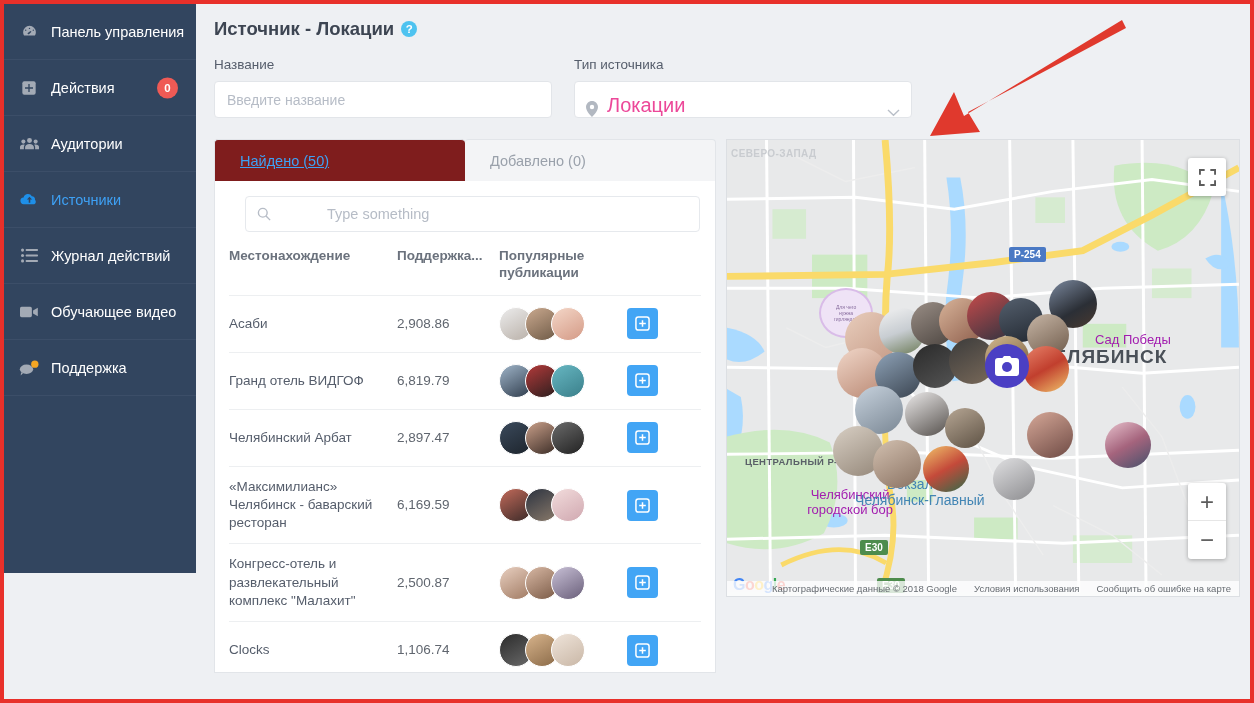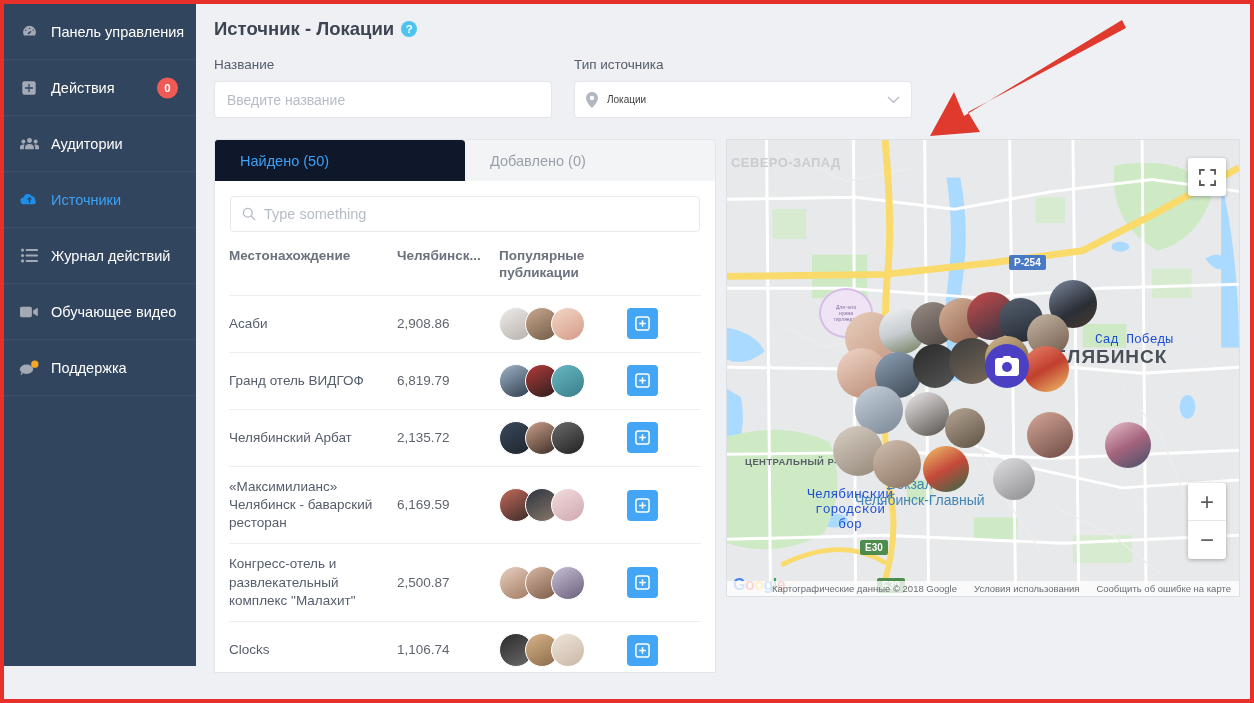--- a/index.html
+++ b/index.html
@@ -8,21 +8,21 @@
     width: 1254px; height: 703px;
     font-family: "Liberation Sans", "DejaVu Sans", sans-serif;
     background: #eef0f3; overflow: hidden;
   }
   #app {
     position: relative; width: 1254px; height: 703px;
     border: 4px solid #e8302a; background: #eef0f3; overflow: hidden;
   }
   
   .sidebar {
-    position: absolute; left: 0; top: 0; width: 192px; height: 662px;
+    position: absolute; left: 0; top: 0; width: 192px; height: 569px;
     background: #32455f;
   }
   .nav-item {
     display: flex; align-items: center; height: 56px;
     padding: 0 14px; border-bottom: 1px solid #3c4e68;
     color: #ffffff; font-size: 14.5px; cursor: pointer; position: relative;
   }
   .nav-item .nic {
     width: 22px; margin-right: 11px; display: flex;
     align-items: center; justify-content: center; flex: 0 0 22px;
@@ -54,52 +54,53 @@
   .field.name { width: 338px; }
   .field.type { width: 338px; }
   .field-label { font-size: 13.5px; color: #555d6b; margin-bottom: 9px; }
   .input-box {
     height: 37px; background: #fff; border: 1px solid #e2e5e9;
     border-radius: 4px; display: flex; align-items: center;
     padding: 0 12px; font-size: 14px; color: #b6bcc6;
   }
   .select-box {
     height: 37px; background: #fff; border: 1px solid #e2e5e9;
-    border-radius: 4px; display: flex; align-items: center;
-    padding: 0 11px; font-size: 10px; color: #404040; cursor: pointer;
+    border-radius: 4px; display: flex; align-items: flex-end;
+    padding: 0 11px; font-size: 20px; color: #ec4899; cursor: pointer;
   }
   .select-box .pin { margin-right: 9px; display: flex; }
   .select-box .chev { margin-left: auto; color: #b9bfc8; display: flex; }
   
   .content { display: flex; gap: 10px; margin-top: 21px; }
   
   .panel { width: 506px; }
   .tabs { display: flex; }
   .tab {
     flex: 1; height: 42px; display: flex; align-items: center;
     padding-left: 25px; font-size: 14.5px; cursor: pointer;
     border: 1px solid #e2e5e9; border-bottom: none;
   }
   .tab.active {
-    background: #0f172a; color: #3ea1f5; border-radius: 4px 4px 0 0;
+    background: #7f1d1d; color: #3ea1f5; border-radius: 4px 4px 0 0;
     border-right: none;
+    text-decoration: underline;
   }
   .tab.inactive {
     background: #f3f4f6; color: #9aa1ab;
     border-radius: 4px 4px 0 0; border-left: none;
   }
   .table-wrap {
     background: #fff; border: 1px solid #e2e5e9; border-top: none;
     height: 492px; overflow: hidden; padding: 0 14px;
   }
   .search-box {
-    margin: 15px 1px 0 1px; height: 36px;
+    margin: 15px 1px 0 16px; height: 36px;
     border: 1px solid #e6e9ed; border-radius: 4px;
     display: flex; align-items: center; padding: 0 11px;
-    font-size: 14.5px; color: #b6bcc6;
+    font-size: 14.5px; color: #b6bcc6; gap: 48px;
   }
   .search-box .sic { margin-right: 8px; display: flex; }
   table { width: 100%; border-collapse: collapse; table-layout: fixed; }
   thead th {
     text-align: left; font-size: 13.5px; color: #6b727d; font-weight: bold;
     padding: 16px 0 13px 0; vertical-align: top; line-height: 1.25;
   }
   th.c-loc { width: 158px; }
   th.c-pop { width: 96px; }
   th.c-pub { width: 120px; }
@@ -122,21 +123,21 @@
     display: flex; align-items: center; justify-content: center;
     cursor: pointer; border: none;
   }
   
   .map {
     position: relative; width: 518px; height: 458px;
     border: 1px solid #dcdfe3; overflow: hidden; background: #e9eaeb;
   }
   .map-canvas { position: absolute; inset: 0; }
   .mlabel { position: absolute; font-size: 11px; white-space: nowrap; }
-  .mlabel.green { color: #1d4ed8; font-family: Liberation Mono, monospace; }
+  .mlabel.green { color: #a21caf; }
   .mlabel.dark { color: #5a6068; font-weight: bold; letter-spacing: .4px; }
   .mlabel.city { color: #4a5058; font-size: 19px; font-weight: bold; letter-spacing: 1px;}
   .mlabel.blue { color: #4285b4; }
   .shield {
     position: absolute; background: #4a79c4; color: #fff; font-size: 10px;
     font-weight: bold; padding: 2px 5px; border-radius: 2px;
   }
   .shield.green { background: #4d8c4d; }
   .fs-btn {
     position: absolute; right: 13px; top: 18px; width: 38px; height: 38px;
@@ -307,21 +308,21 @@
                   <path d="M10.3 10.3L15 15"></path>
                 </svg>
             </span>
             <span>Type something</span>
           </div>
 
           <table>
             <thead>
               <tr>
                 <th class="c-loc">Местонахождение</th>
-                <th class="c-pop">Челябинск...</th>
+                <th class="c-pop">Поддержка...</th>
                 <th class="c-pub">Популярные публикации</th>
                 <th class="c-act"></th>
               </tr>
             </thead>
             <tbody id="tbody">
                 <tr>
                   <td>Асаби</td>
                   <td class="pop">2,908.86</td>
                   <td>
                     <div class="thumbs">
@@ -353,21 +354,21 @@
                     <button class="add-btn">
                       <svg width="15" height="15" viewBox="0 0 16 16" fill="none" stroke="#fff" stroke-width="1.6">
                         <rect x="1" y="1" width="14" height="14" rx="2.5"></rect>
                         <path d="M8 4.5v7M4.5 8h7"></path>
                       </svg>
                     </button>
                   </td>
                 </tr>
                 <tr>
                   <td>Челябинский Арбат</td>
-                  <td class="pop">2,135.72</td>
+                  <td class="pop">2,897.47</td>
                   <td>
                     <div class="thumbs">
                       <div class="thumb" style="background-image:linear-gradient(150deg,#3b4a5c,#1d242c)"></div>
                       <div class="thumb" style="background-image:linear-gradient(150deg,#caa08a,#3a2c26)"></div>
                       <div class="thumb" style="background-image:linear-gradient(150deg,#6b6b6b,#222)"></div>
                     </div>
                   </td>
                   <td>
                     <button class="add-btn">
                       <svg width="15" height="15" viewBox="0 0 16 16" fill="none" stroke="#fff" stroke-width="1.6">
@@ -490,23 +491,23 @@
           <path d="M160 232 q-2 90 6 130 q8 44 -10 96" stroke="#fada6a" stroke-width="6" fill="none"></path>
           <path d="M55 430 q60 -30 106 -2" stroke="#fada6a" stroke-width="5" fill="none"></path>
         </svg>
 
         <div class="mlabel green" style="left:368px;top:192px;font-size:13px">Сад Победы</div>
         <div class="mlabel dark" style="left:18px;top:316px;font-size:9.5px">ЦЕНТРАЛЬНЫЙ Р-Н</div>
         <div class="mlabel green" style="left:75px;top:348px;font-size:13px;text-align:center;white-space:normal;width:96px;line-height:1.15">Челябинский городской бор</div>
         <div class="mlabel city" style="left:312px;top:206px">ЧЕЛЯБИНСК</div>
         <div class="mlabel blue" style="left:160px;top:336px;font-size:14px">Вокзал</div>
         <div class="mlabel blue" style="left:128px;top:352px;font-size:14px">Челябинск-Главный</div>
-        <div class="mlabel dark" style="left:4px;top:15px;font-size:13px;color:#c9ccd0">СЕВЕРО-ЗАПАД</div>
-
-        <div class="shield" style="left:282px;top:115px">Р-254</div>
+        <div class="mlabel dark" style="left:4px;top:8px;font-size:10px;color:#c9ccd0">СЕВЕРО-ЗАПАД</div>
+
+        <div class="shield" style="left:282px;top:107px">Р-254</div>
         <div class="shield green" style="left:133px;top:400px">E30</div>
         <div class="shield green" style="left:150px;top:438px">E30</div>
 
         <div style="position:absolute;left:92px;top:148px;width:54px;height:50px;border-radius:50%;background:#efe3f6;border:2px solid #d9bce8;display:flex;align-items:center;justify-content:center;font-size:5px;color:#8a6fa0;text-align:center;line-height:1.2">Для чего<br>нужна<br>гирлянда?</div>
 
         <div class="cluster" style="left:322px;top:140px;width:48px;height:48px;background:linear-gradient(150deg,#7c8aa0,#2b2f36 60%,#4a3a30)"></div>
         <div class="cluster" style="left:118px;top:172px;width:52px;height:52px;background:linear-gradient(140deg,#e8cdbc,#c59a86)"></div>
         <div class="cluster" style="left:152px;top:168px;width:46px;height:46px;background:linear-gradient(160deg,#f2f2f2,#c8cdd2,#6b7a56)"></div>
         <div class="cluster" style="left:184px;top:162px;width:44px;height:44px;background:linear-gradient(150deg,#9a8e86,#4c4540)"></div>
         <div class="cluster" style="left:212px;top:158px;width:46px;height:46px;background:linear-gradient(140deg,#d8b49a,#8c5c4a)"></div>

